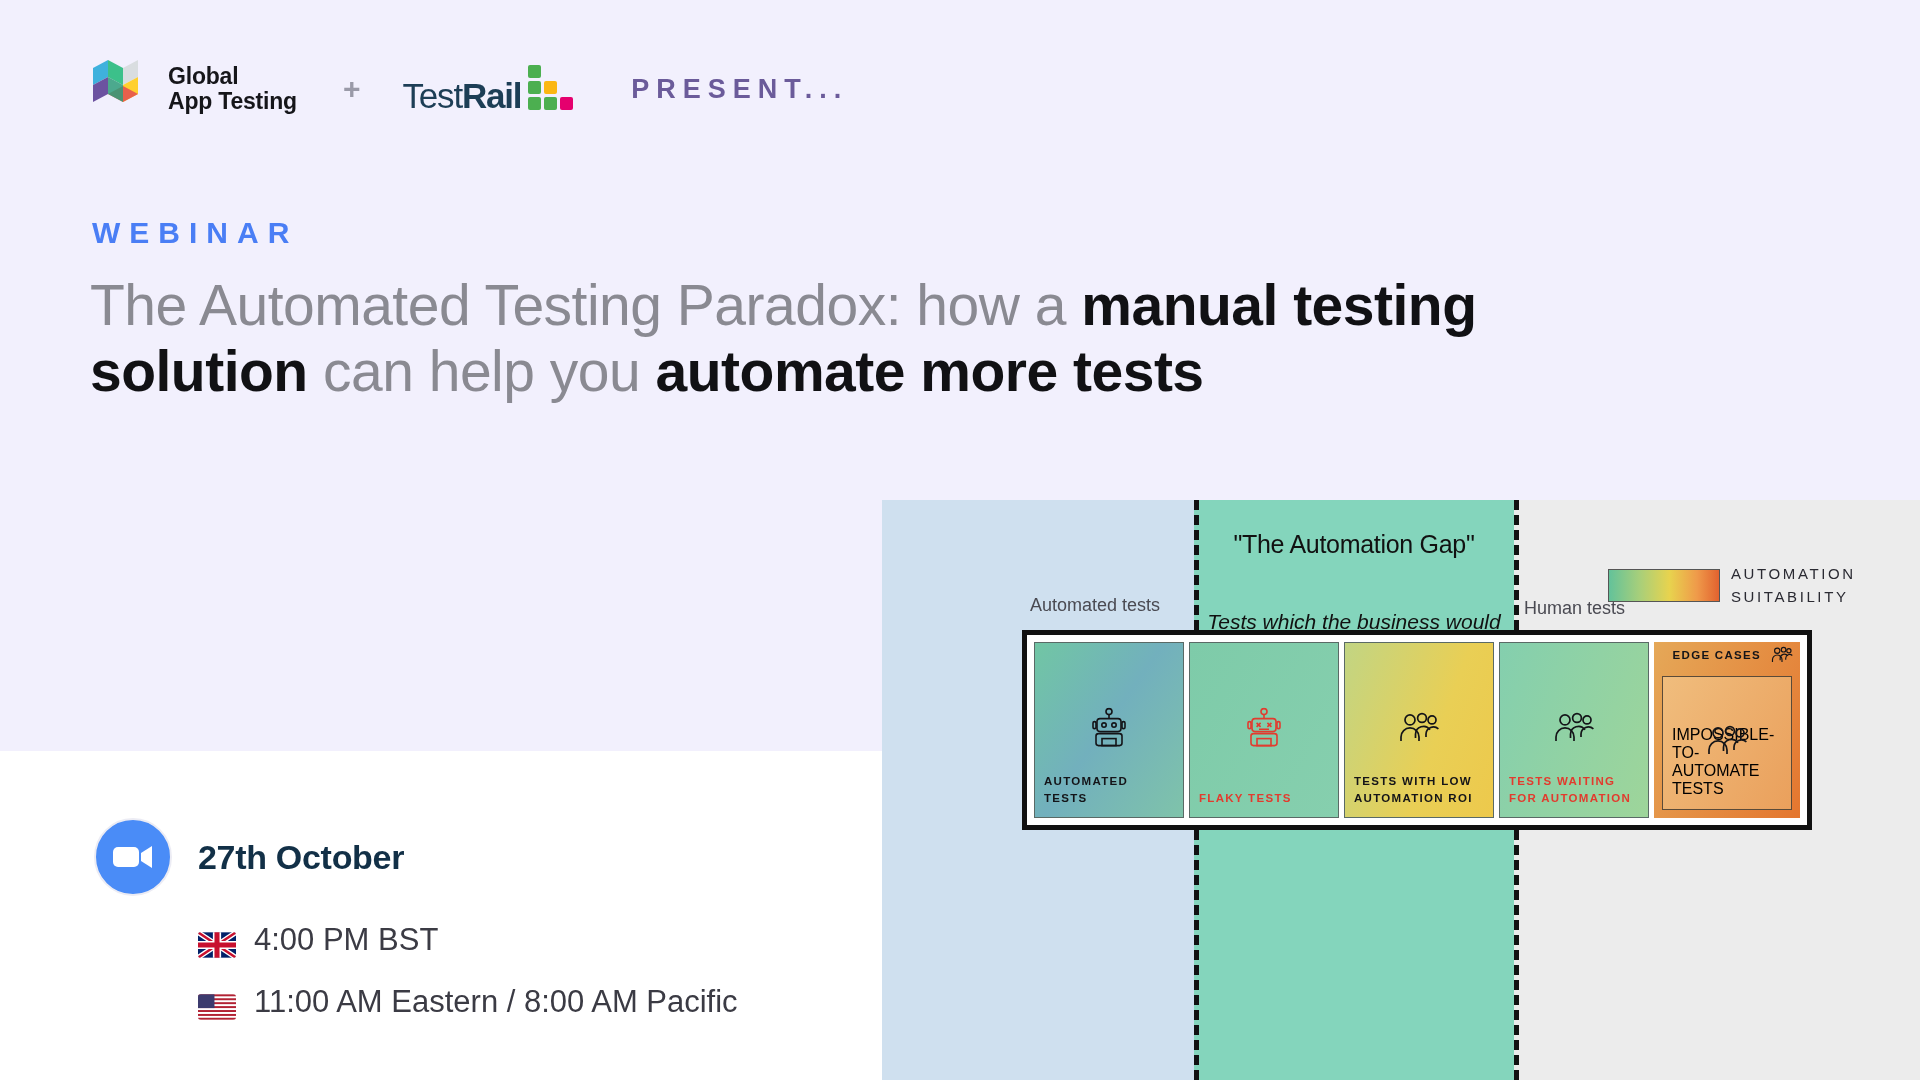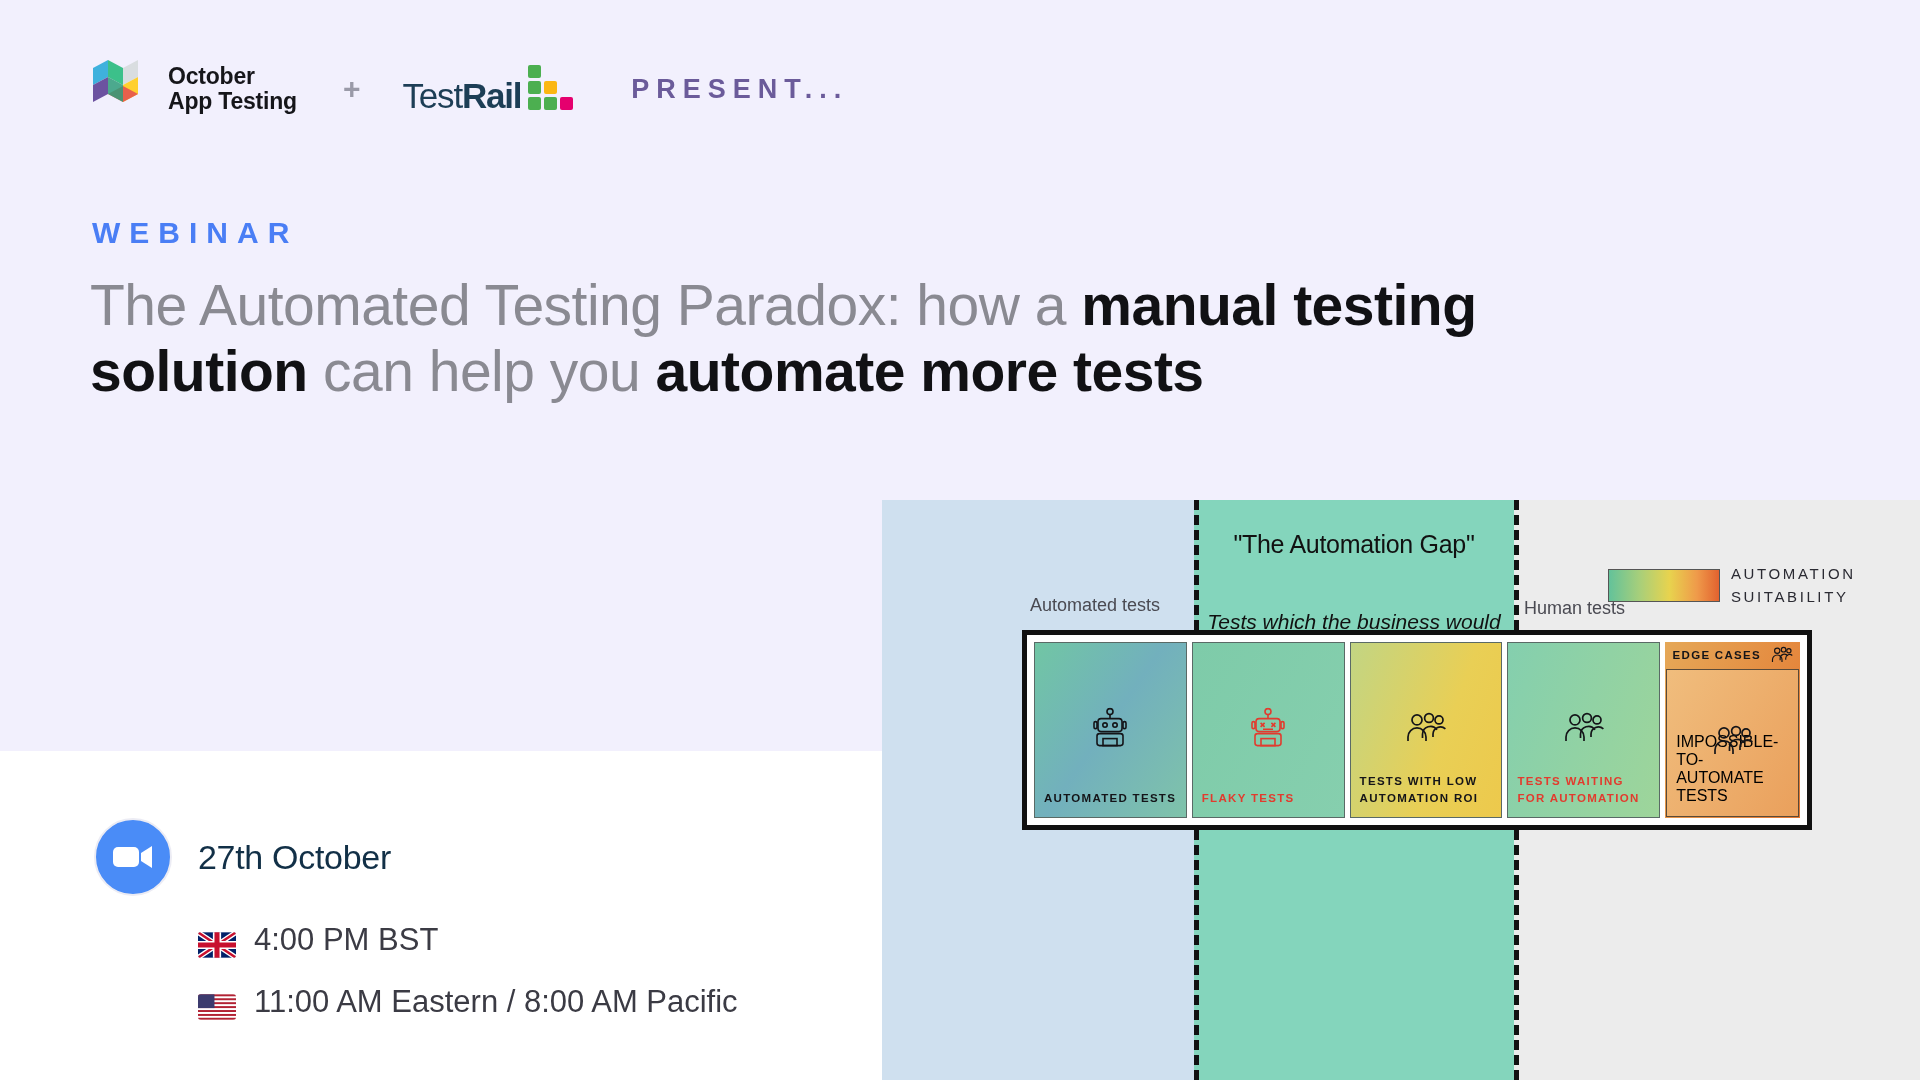--- a/index.html
+++ b/index.html
@@ -66,21 +66,21 @@
 
   
   .datewrap{ position:absolute; left:94px; top:818px; }
   .date-row{ display:flex; align-items:center; gap:26px; }
   .zoom-icon{
     width:78px; height:78px; border-radius:50%;
     background:#4a8cf7; border:2px solid #ececf4;
     display:flex; align-items:center; justify-content:center; flex:0 0 auto;
   }
   .date-label{
-    font-size:34px; font-weight:normal; color:#123047; letter-spacing:-0.3px;
+    font-size:34px; font-weight:bold; color:#123047; letter-spacing:-0.3px;
   }
   .time-row{
     display:flex; align-items:flex-end; gap:18px;
     margin-left:104px; margin-top:26px;
   }
   .flag{ width:38px; height:26px; flex:0 0 auto; border-radius:3px; }
   .time-text{ font-size:31px; color:#3b3b44; font-weight:300; }
 
   
   .diagram{
@@ -141,21 +141,21 @@
   .cap-red{ color:#e23b2e !important; }
 
   .c1{ background:linear-gradient(125deg,#71c6a4 0%,#72b0bd 48%,#7fc3aa 100%); }
   .c2{ background:linear-gradient(120deg,#7ecba9 0%,#86cfae 100%); }
   .c3{ background:linear-gradient(110deg,#84cfae 0%,#9ed59a 100%); }
   .c4{ background:linear-gradient(110deg,#c2d583 0%,#e9cf55 60%,#edc94c 100%); }
 
   .edge{
     flex:1; position:relative;
     background:linear-gradient(115deg,#e5a858 0%,#e4762f 100%);
-    display:flex; align-items:flex-end; padding:1px;
+    display:flex; align-items:flex-end; padding:8px;
   }
   .edge-head{
     position:absolute; top:4px; left:0; right:6px;
     display:flex; align-items:center; justify-content:flex-end; gap:9px;
   }
   .edge-head .txt{
     font-size:11.5px; font-weight:bold; letter-spacing:1.3px; color:#141418;
   }
   .edge-inner{
     width:100%; height:calc(100% - 26px); position:relative;
@@ -181,21 +181,21 @@
     <svg class="gat-mark" viewBox="0 0 62 66">
       <polygon points="16,4 31,12 31,29 16,21" fill="#3cc08a"></polygon>
       <polygon points="31,12 46,4 46,21 31,29" fill="#d9dde0"></polygon>
       <polygon points="31,29 46,21 46,38 31,46" fill="#ffd02e"></polygon>
       <polygon points="1,12 16,4 16,21 1,29" fill="#3fb1dd"></polygon>
       <polygon points="1,29 16,21 16,38 1,46" fill="#6c52a0"></polygon>
       <polygon points="16,38 31,30 46,38 31,46" fill="#e8604c"></polygon>
       <polygon points="16,21 31,29 31,46 16,38" fill="#2f9c7a" opacity=".85"></polygon>
     </svg>
     <div class="gat-words">
-      <div>October</div>
+      <div>Global</div>
       <div>App Testing</div>
     </div>
   </div>
 
   <div class="plus">+</div>
 
   <div class="testrail">
     <div class="tr-word"><span>Test</span><b>Rail</b></div>
     <div class="tr-grid">
       <span style="background:#4caf50"></span>

